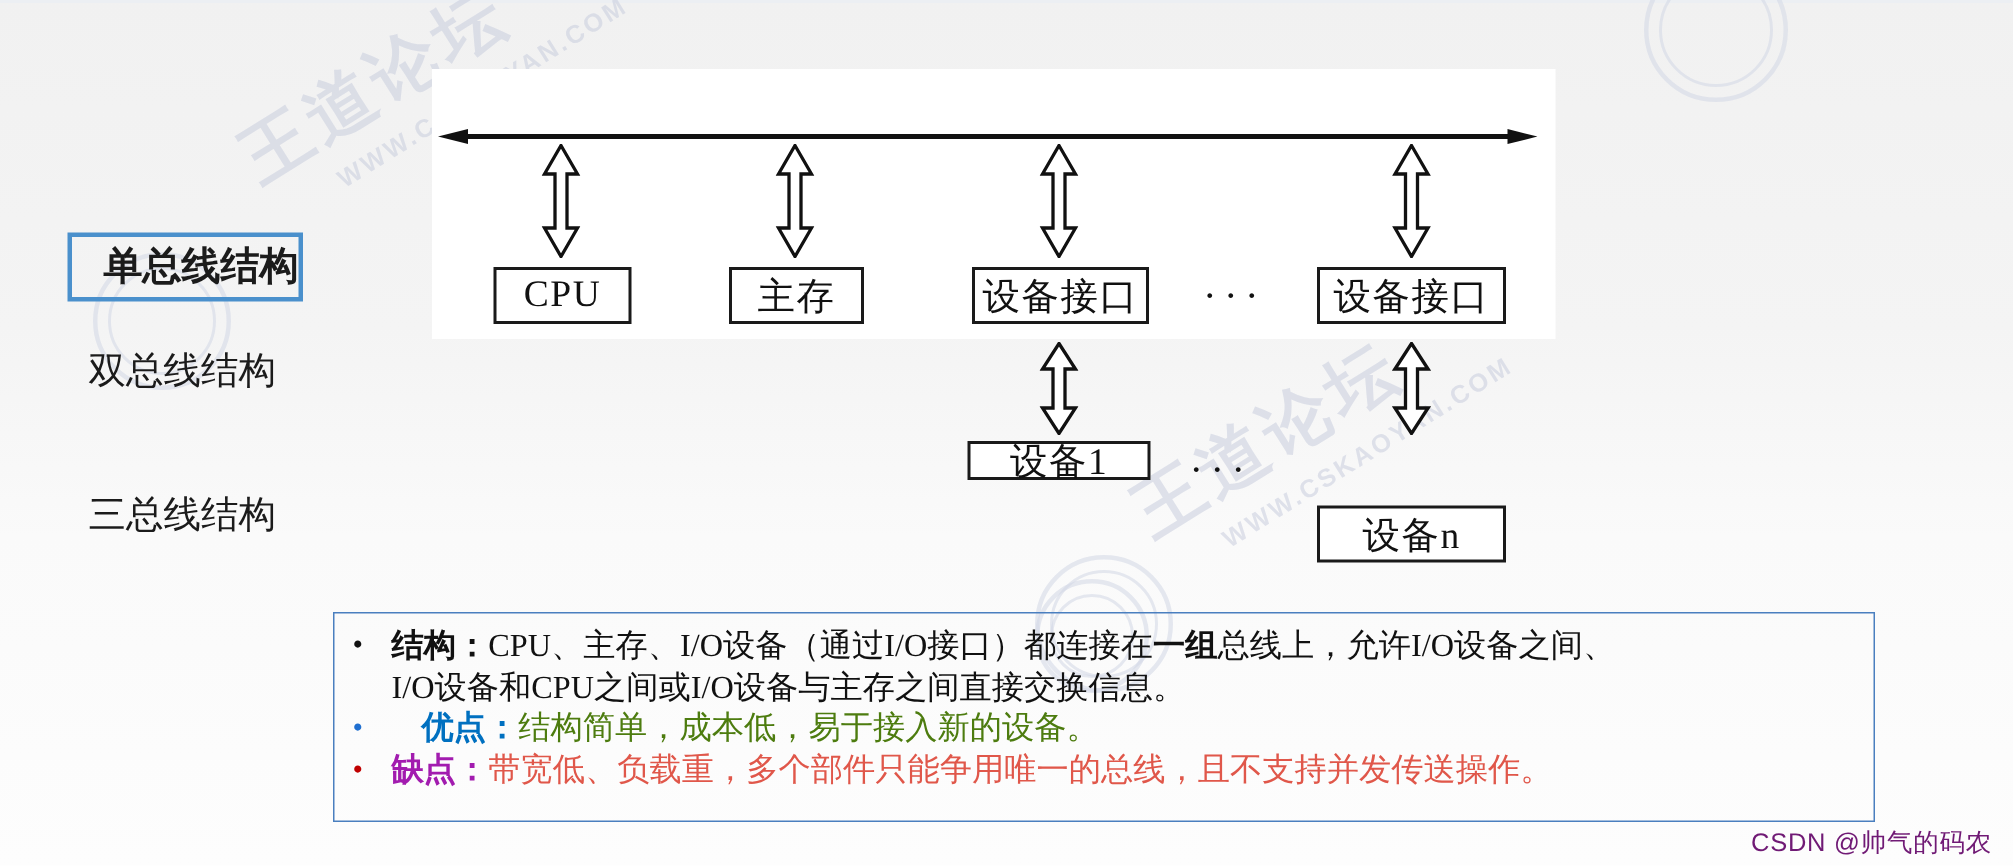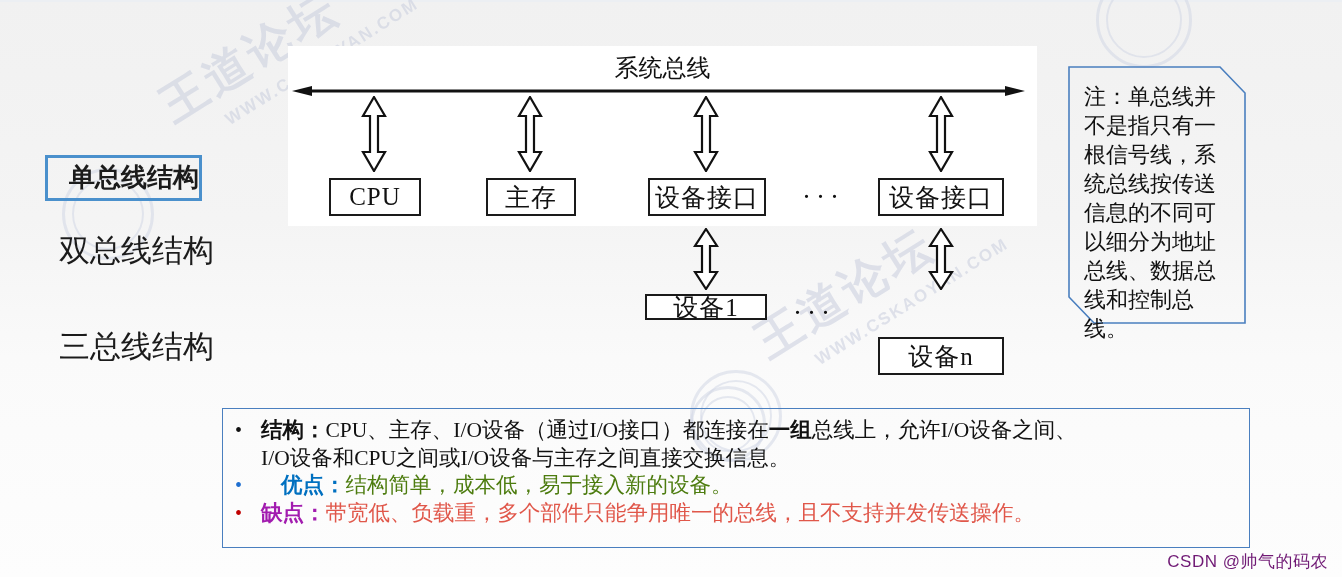--- a/index.html
+++ b/index.html
@@ -13,21 +13,21 @@
   
   .wm{position:absolute;color:#c9cede;opacity:.55;pointer-events:none;
       font-family:"Liberation Sans","DejaVu Sans",sans-serif;font-weight:700;white-space:nowrap;}
   .wm-main{font-size:46px;letter-spacing:4px;transform:rotate(-32deg);}
   .wm-sub{font-size:17px;letter-spacing:2px;transform:rotate(-32deg);}
   .wm-ring{position:absolute;border:3px solid #d3d8e6;border-radius:50%;opacity:.55;}
   .wm-ring::after{content:"";position:absolute;inset:7px;border:2px solid #d3d8e6;border-radius:50%;}
 
   
   #nav{position:absolute;left:45px;top:155px;width:175px;}
-  .nav-item{font-size:31px;color:#1b1b1b;line-height:1;}
+  .nav-item{font-size:25px;color:#1b1b1b;line-height:1;}
   .nav-item.plain{margin-left:6px;}
   #nav-sel{position:absolute;left:0;top:0;width:157px;height:46px;
     border:3px solid #4a90cc;background:transparent;box-sizing:border-box;
     display:flex;align-items:center;justify-content:flex-end;}
   #nav-sel .nav-item{font-weight:700;font-size:26px;}
   .nav-row{position:absolute;left:8px;}
 
   
   #panel{position:absolute;left:288px;top:46px;width:749px;height:180px;background:#ffffff;}
   #bus-label{position:absolute;left:288px;top:52px;width:749px;text-align:center;
@@ -95,21 +95,20 @@
     <div class="nav-row" style="top:80px;">
       <span class="nav-item plain">双总线结构</span>
     </div>
     <div class="nav-row" style="top:176px;">
       <span class="nav-item plain">三总线结构</span>
     </div>
   </div>
 
   <div id="panel"></div>
 
-  <div id="bus-label">系统总线</div>
 
   <svg id="bus-line" viewBox="0 0 733 14" preserveAspectRatio="none">
     <line x1="16" y1="7" x2="717" y2="7" stroke="#111" stroke-width="3.2"></line>
     <polygon points="0,7 20,2 20,12" fill="#111"></polygon>
     <polygon points="733,7 713,2 713,12" fill="#111"></polygon>
   </svg>
 
   <svg class="vconn" style="left:361px;top:96px;" viewBox="0 0 26 76">
     <polygon points="13,1 24,20 17,20 17,56 24,56 13,75 2,56 9,56 9,20 2,20" fill="#ffffff" stroke="#111" stroke-width="2.2" stroke-linejoin="miter"></polygon>
   </svg>
@@ -145,26 +144,20 @@
   </svg>
 
   <div class="nodebox" style="left:645px;top:294px;width:122px;height:26px;">
     <span>设备1</span>
   </div>
   <div class="ellipsis" style="left:786px;top:294px;width:56px;height:38px;">···</div>
   <div class="nodebox" style="left:878px;top:294px;width:126px;height:38px;margin-top:43px;">
     <span>设备n</span>
   </div>
 
-  <div id="note">
-    <svg viewBox="0 0 178 258" preserveAspectRatio="none">
-      <path d="M1,1 L152,1 L177,27 L177,230 L177,257 L26,257 L1,231 Z" fill="none" stroke="#4a7fbf" stroke-width="1.6"></path>
-    </svg>
-    <div class="txt">注：单总线并不是指只有一根信号线，系统总线按传送信息的不同可以细分为地址总线、数据总线和控制总线。</div>
-  </div>
 
   <div id="summary">
 
     <div class="sline">
       <span class="bullet b-black">•</span>
       <span class="sbody">
         <span class="lead c-black">结构：</span><span class="c-black">CPU、主存、I/O设备（通过I/O接口）都连接在</span><span class="lead c-black">一组</span><span class="c-black">总线上，允许I/O设备之间、</span><br>
         <span class="indent2">I/O设备和CPU之间或I/O设备与主存之间直接交换信息。</span>
       </span>
     </div>

